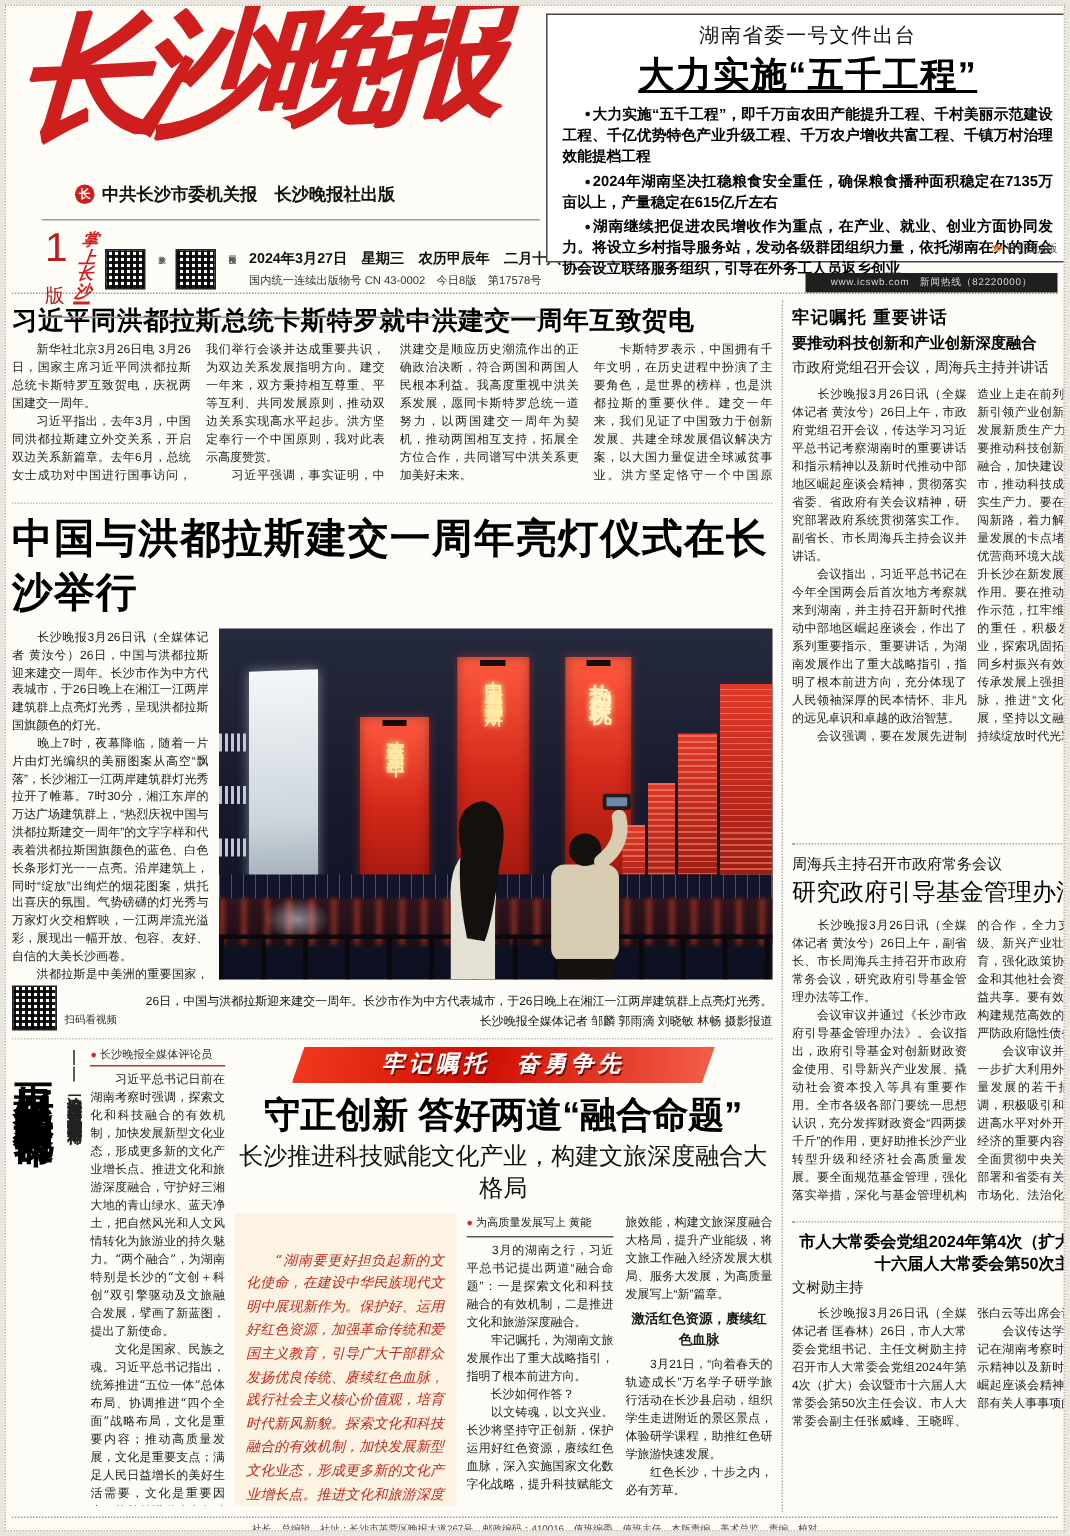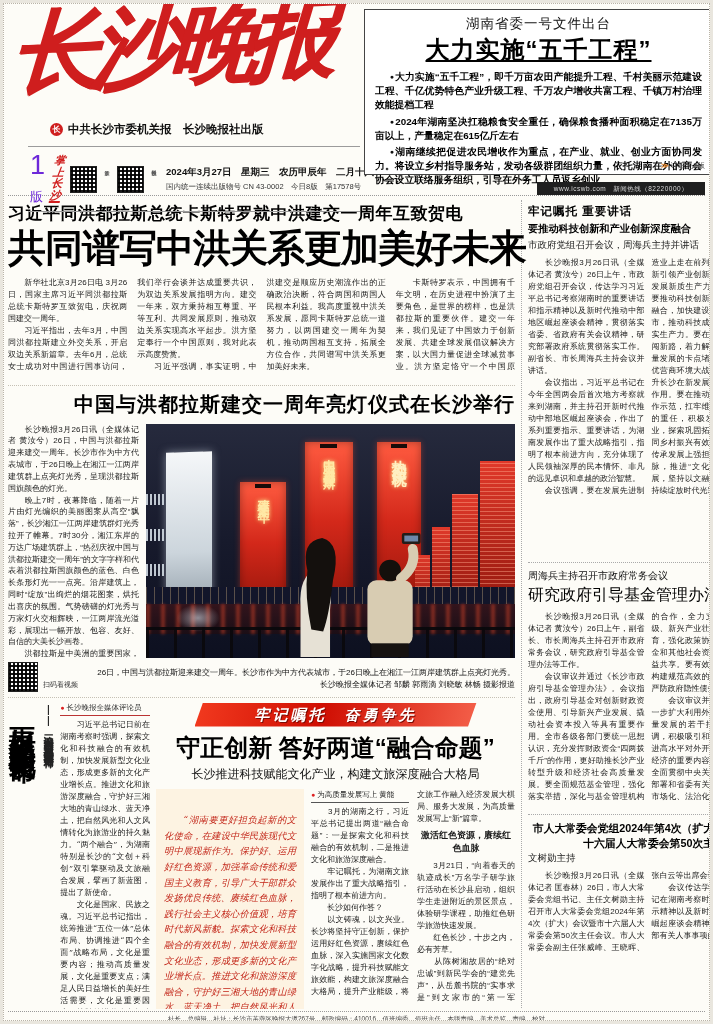--- a/index.html
+++ b/index.html
@@ -5,21 +5,21 @@
   * { margin:0; padding:0; box-sizing:border-box; }
   html,body { width:713px; height:1024px; background:#e9e6de; font-family:"Liberation Sans",sans-serif; }
   .page { position:absolute; inset:3px; background:#fdfcf7; border:1px dotted #b9b3a8; overflow:hidden; padding:0 4px; }
 
   
   .header { position:relative; height:192px; border-bottom:1px dotted #999; }
   .masthead-title { position:absolute; left:4px; top:-10px; font-family:"DejaVu Serif",serif; font-style:italic; font-weight:bold; font-size:88px; line-height:1.15; color:#cf1e1e; letter-spacing:-9px; transform:rotate(-3deg) skewX(-6deg); text-shadow:1px 1px 0 #cf1e1e; white-space:nowrap; }
   .masthead-tagline { position:absolute; left:42px; top:118px; font-size:11.5px; font-weight:bold; color:#111; display:flex; align-items:center; gap:5px; }
   .red-seal { width:13px; height:13px; border-radius:50%; background:#cf1e1e; color:#fff; font-size:8px; line-height:13px; text-align:center; display:inline-block; }
   .issue-strip { position:absolute; left:20px; top:142px; width:332px; border-top:1px solid #9b9b9b; border-bottom:1px solid #9b9b9b; padding:5px 2px; display:flex; align-items:center; gap:7px; }
-  .page-no { font-size:27px; color:#6d28d9; line-height:1; }
+  .page-no { font-size:27px; color:#b91c1c; line-height:1; }
   .page-no small { font-size:13px; }
   .palm-logo { color:#d01f1f; font-weight:bold; font-style:italic; font-size:11px; line-height:1.05; transform:skewX(-8deg); white-space:pre-line; border-bottom:2px solid #d01f1f; }
   .qr { width:27px; height:27px; border:1px solid #222; background:
       repeating-linear-gradient(0deg,rgba(0,0,0,.9) 0 2px,transparent 2px 4px),
       repeating-linear-gradient(90deg,#111 0 2px,#fff 2px 4px); flex-shrink:0; }
   .qr-label { writing-mode:vertical-rl; text-orientation:upright; font-size:5px; color:#555; height:27px; letter-spacing:0; }
   .date-block { margin-left:2px; }
   .date-line { font-size:9.5px; font-weight:bold; color:#111; white-space:nowrap; }
   .issue-line { font-size:7.5px; color:#333; margin-top:3px; white-space:nowrap; }
 
@@ -35,21 +35,21 @@
   
   .content { display:flex; padding-top:4px; height:812px; }
   .left-zone { width:514px; flex-shrink:0; border-right:1px dotted #aaa; padding-right:6px; }
   .right-rail { flex:1; padding-left:6px; padding-top:2px; }
 
   .kicker { font-size:17px; font-weight:bold; letter-spacing:.5px; margin:2px 0 2px; }
   .headline-main { font-size:38px; font-weight:900; letter-spacing:-1px; line-height:1.12; margin-bottom:7px; white-space:nowrap; }
   .top-body { column-count:4; column-gap:10px; font-size:8px; line-height:1.5; text-align:justify; height:102px; overflow:hidden; white-space:pre-line; color:#1a1a1a; }
 
   .lighting { border-top:1px dotted #c5c0b4; margin-top:6px; padding-top:2px; }
-  .lighting-headline { text-align:right; font-size:20px; font-weight:900; letter-spacing:1px; margin:3px 0 6px; }
+  .lighting-headline { text-align:left; font-size:27px; font-weight:900; letter-spacing:1px; margin:3px 0 6px; }
   .lighting-row { display:flex; gap:7px; }
   .lighting-body { width:131px; flex-shrink:0; font-size:8px; line-height:1.48; text-align:justify; height:234px; overflow:hidden; white-space:pre-line; color:#1a1a1a; }
 
   
   .photo { position:relative; flex:1; height:234px; overflow:hidden; background:linear-gradient(180deg,#262a3d 0%,#171a2c 50%,#0d1020 100%); }
   .photo > div { position:absolute; }
   .lights-left { left:0; width:5.5%; height:5%; background:repeating-linear-gradient(90deg,#dde6ee 0 2px,transparent 2px 4px); opacity:.85; }
   .tower-white { left:5.5%; top:12%; width:12.5%; height:66%; background:linear-gradient(180deg,#f5f7f9,#ccd5dc 65%,#97a3ad); transform:skewY(-2deg); box-shadow:0 0 8px rgba(220,230,240,.5); }
   .tower-red { background:linear-gradient(180deg,#ff5b40,#d3281a 45%,#8d1309); box-shadow:inset 0 0 8px rgba(0,0,0,.35), 0 0 6px rgba(255,70,40,.4); display:flex; justify-content:center; }
   .tower-red::before { content:""; position:absolute; top:2px; left:32%; width:36%; height:4px; background:#180b09; }
@@ -81,21 +81,21 @@
   .comm-title { writing-mode:vertical-rl; text-orientation:upright; font-size:27px; font-weight:900; letter-spacing:3px; line-height:1.05; padding-top:2px; }
   .comm-subtitle { writing-mode:vertical-rl; font-size:10px; font-weight:bold; letter-spacing:1px; margin:2px 5px 0 5px; color:#222; }
   .comm-textcol { flex:1; display:flex; flex-direction:column; min-width:0; }
   .comm-tag { font-size:7.5px; color:#333; border-bottom:1px solid #b33; padding-bottom:2px; margin-bottom:3px; white-space:nowrap; }
   .red-dot { color:#d22; font-size:7px; margin-right:2px; }
   .comm-body { flex:1; font-size:8px; line-height:1.5; text-align:justify; white-space:pre-line; overflow:hidden; font-family:"DejaVu Serif",serif; color:#222; }
 
   .middle-wrap { flex:1; display:flex; flex-direction:column; padding-left:6px; min-width:0; }
   .banner { width:282px; margin:0 auto; height:24px; background:linear-gradient(100deg,#f23a1f 0%,#cf0e02 45%,#f4604a 100%); clip-path:polygon(3% 0,100% 0,97% 100%,0 100%); color:#fff; font-weight:900; font-style:italic; font-size:15px; letter-spacing:3px; text-align:center; line-height:24px; text-shadow:1px 1px 0 #7e0b03; }
   .fusion-headline { text-align:center; font-size:24px; font-weight:900; margin:5px 0 2px; }
-  .fusion-subhead { text-align:center; font-size:12px; color:#111; margin-bottom:6px; }
+  .fusion-subhead { text-align:center; font-size:16px; color:#111; margin-bottom:6px; }
   .fusion-row { display:flex; gap:7px; flex:1; min-height:0; }
   .quote-box { width:148px; flex-shrink:0; background:#fdf3e2; padding:8px; color:#c3271a; font-size:9.3px; line-height:1.68; font-family:"DejaVu Serif",serif; font-style:italic; white-space:pre-line; overflow:hidden; text-align:justify; }
   .fusion-body { flex:1; position:relative; column-count:2; column-gap:8px; font-size:8px; line-height:1.5; text-align:justify; overflow:hidden; color:#1a1a1a; }
   .byline { font-size:7.5px; color:#222; border-bottom:1px solid #555; padding-bottom:2px; margin-bottom:3px; }
   .fusion-p { white-space:pre-line; }
   .crosshead { font-weight:bold; font-size:9px; text-align:center; margin:4px 0; }
 
   
   .rail-art { padding:2px 0 7px; }
   .rail-art + .rail-art { border-top:1px dotted #aaa; padding-top:6px; }
@@ -149,21 +149,20 @@
     </div>
     <div class="site-bar">www.icswb.com　新闻热线（82220000）</div>
   </div>
 
   <div class="content">
 
     <div class="left-zone">
 
       <div>
         <div class="kicker">习近平同洪都拉斯总统卡斯特罗就中洪建交一周年互致贺电</div>
-        <div class="headline-main">共同谱写中洪关系更加美好未来</div>
         <div class="top-body">　　新华社北京3月26日电 3月26日，国家主席习近平同洪都拉斯总统卡斯特罗互致贺电，庆祝两国建交一周年。
 　　习近平指出，去年3月，中国同洪都拉斯建立外交关系，开启双边关系新篇章。去年6月，总统女士成功对中国进行国事访问，我们举行会谈并达成重要共识，为双边关系发展指明方向。建交一年来，双方秉持相互尊重、平等互利、共同发展原则，推动双边关系实现高水平起步。洪方坚定奉行一个中国原则，我对此表示高度赞赏。
 　　习近平强调，事实证明，中洪建交是顺应历史潮流作出的正确政治决断，符合两国和两国人民根本利益。我高度重视中洪关系发展，愿同卡斯特罗总统一道努力，以两国建交一周年为契机，推动两国相互支持，拓展全方位合作，共同谱写中洪关系更加美好未来。
 　　卡斯特罗表示，中国拥有千年文明，在历史进程中扮演了主要角色，是世界的榜样，也是洪都拉斯的重要伙伴。建交一年来，我们见证了中国致力于创新发展、共建全球发展倡议解决方案，以大国力量促进全球减贫事业。洪方坚定恪守一个中国原则，愿同中方发展独立自主、相互尊重的双边关系，祝愿两国人民友谊长存。</div>
       </div>
 
       <div class="lighting">
         <div class="lighting-headline">中国与洪都拉斯建交一周年亮灯仪式在长沙举行</div>
         <div class="lighting-row">
           <div class="lighting-body">　　长沙晚报3月26日讯（全媒体记者 黄汝兮）26日，中国与洪都拉斯迎来建交一周年。长沙市作为中方代表城市，于26日晚上在湘江一江两岸建筑群上点亮灯光秀，呈现洪都拉斯国旗颜色的灯光。

